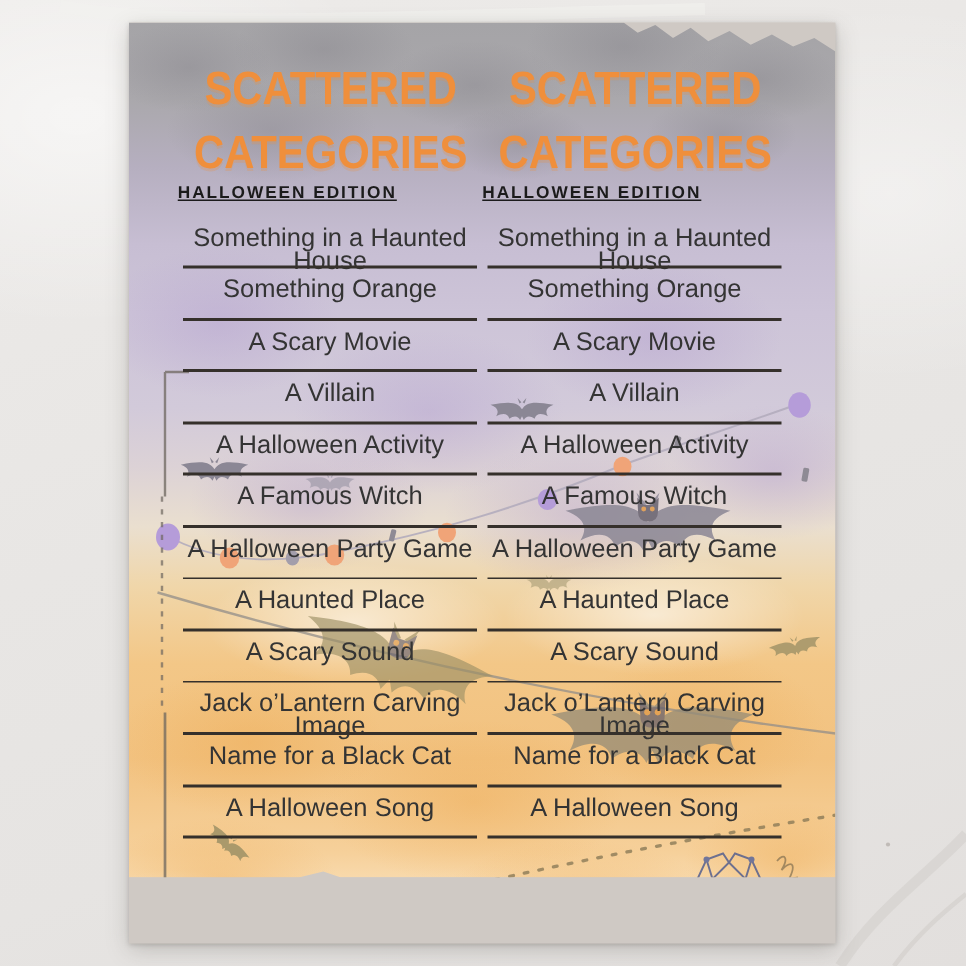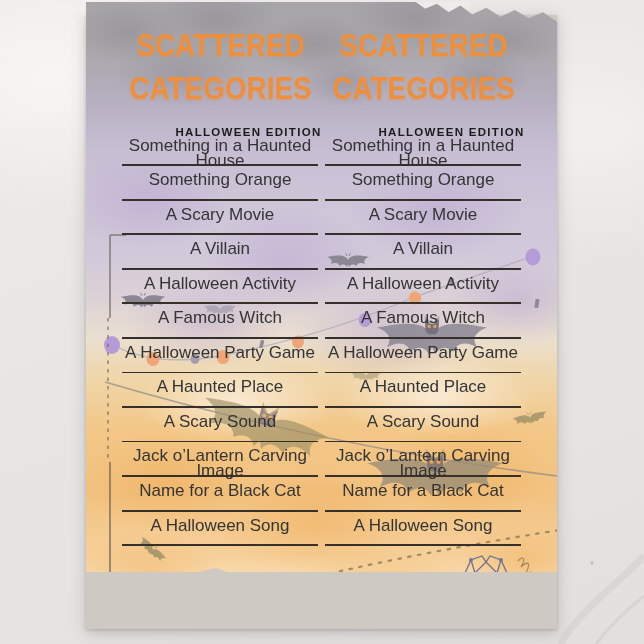--- a/index.html
+++ b/index.html
@@ -11,39 +11,39 @@
   .scene{position:relative;width:644px;height:644px;
     background:
       radial-gradient(ellipse 300px 200px at 8% 12%, rgba(255,255,255,.55), transparent 70%),
       radial-gradient(ellipse 260px 180px at 92% 20%, rgba(255,255,255,.4), transparent 70%),
       linear-gradient(160deg,#edebe9 0%,#e8e6e4 45%,#e6e4e2 70%,#e2dfdd 100%);
   }
   .marble-veins{position:absolute;inset:0;}
   .paper-shadow{position:absolute;left:86px;top:15px;width:471px;height:614px;
     box-shadow:0 4px 14px rgba(90,85,80,.28), 0 1px 3px rgba(90,85,80,.25);
     background:#cfc9c4;}
-  .paper{position:absolute;left:86px;top:2px;width:471px;height:570px;
+  .paper{position:absolute;left:86px;top:15px;width:471px;height:570px;
     background:
       linear-gradient(180deg,
         #a5a4a7 0%, #aaa8ac 9%, #b6afc0 17%, #c7bed3 26%, #cdc4d8 34%,
         #d2cada 45%, #dcd2d6 52%, #eadfcf 59%, #f0d6a9 66%, #f3c787 75%,
         #f2c280 86%, #f6d09a 97%, #f8d9ab 100%);
     clip-path:polygon(0% 0%, 70% 0%, 72% 1.2%, 74.5% 0.3%, 77% 1.8%, 79.5% 0.6%,
       82% 2.2%, 85% 1%, 88% 2.6%, 91% 1.4%, 94% 2.8%, 97% 1.8%, 100% 3.4%,
       100% 100%, 30% 100%, 27.5% 99.3%, 24% 100%, 0% 100%);
   }
   .decor{position:absolute;inset:0;z-index:1;}
   .cols{position:absolute;inset:0;z-index:2;display:flex;justify-content:center;}
   .col{width:203px;position:relative;}
   .ttl{margin:0;text-align:center;color:#ef8f3c;font-weight:bold;
        font-size:31px;line-height:43px;letter-spacing:0px;transform:scaleX(.9);
        text-shadow:0 2px 0 rgba(239,143,60,.25);}
   .ttl.first{margin-top:22px;}
-  .edition{margin-top:16px;text-align:right;color:#1b1b1b;font-weight:bold;
-       font-size:11.5px;line-height:12px;letter-spacing:1.3px;}
+  .edition{margin-top:0;text-align:left;color:#1b1b1b;font-weight:bold;
+       font-size:11.5px;line-height:12px;letter-spacing:1.3px;text-decoration:underline;}
   .items{position:absolute;top:129.5px;left:0;right:0;}
   .row{position:relative;height:34.55px;}
   .row .label{position:absolute;top:6px;left:-8px;right:-8px;text-align:center;
        font-size:17px;line-height:15px;color:#343434;}
   .row .line{position:absolute;bottom:0;left:50%;transform:translateX(-50%);
        width:196px;height:1.8px;background:#35302b;}
 </style>
 </head>
 <body>
 

